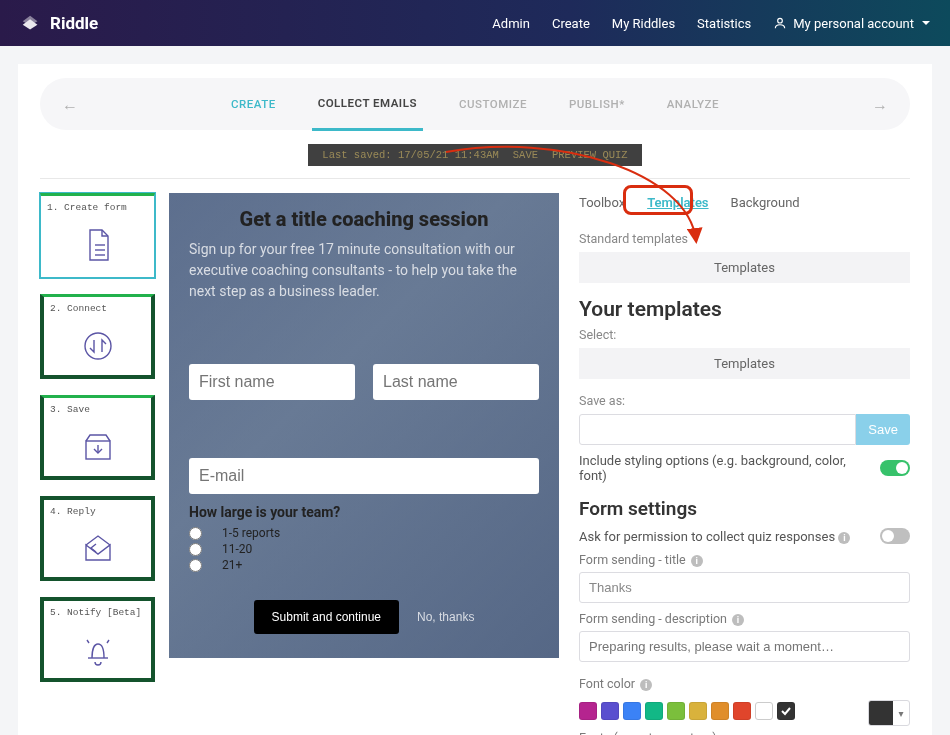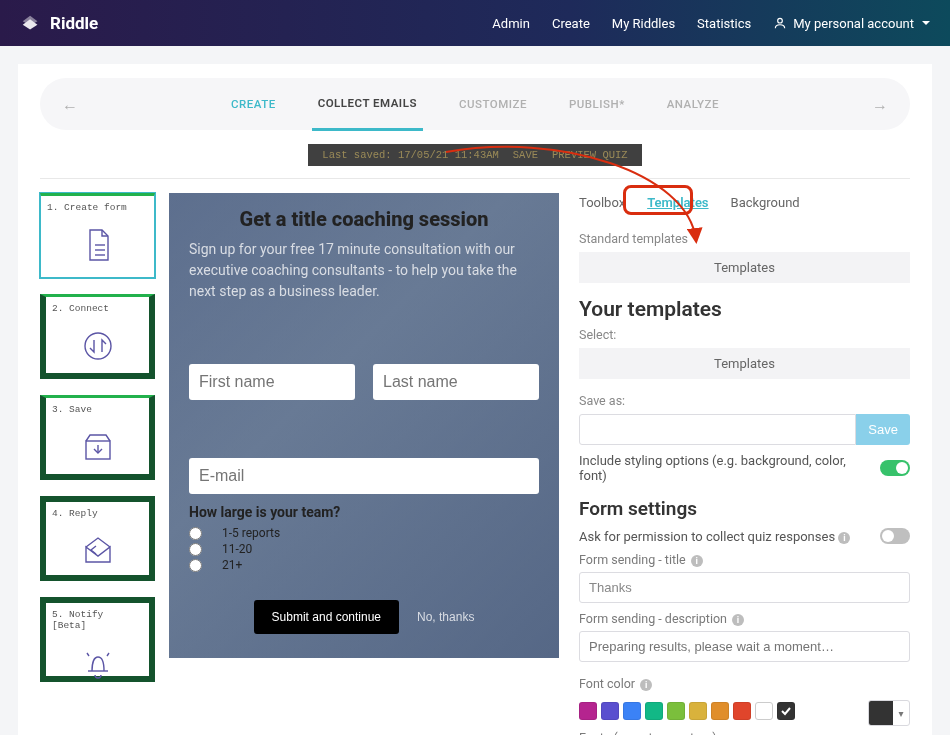--- a/index.html
+++ b/index.html
@@ -93,21 +93,21 @@
   .body-grid {
     display: grid;
     grid-template-columns: 115px 390px 1fr;
     gap: 14px;
     align-items: start;
   }
 
   
   .side-steps { display:flex; flex-direction:column; gap:16px; }
   .side-card {
-    border:6px solid #14532d;
+    border:4px solid #14532d;
     background:#fff;
     height: 85px;
     padding: 6px;
     cursor: pointer;
   }
   .side-card .title {
     font-family: "Courier New", monospace;
     font-size:9.5px;
     color:#555;
     margin-bottom:6px;

